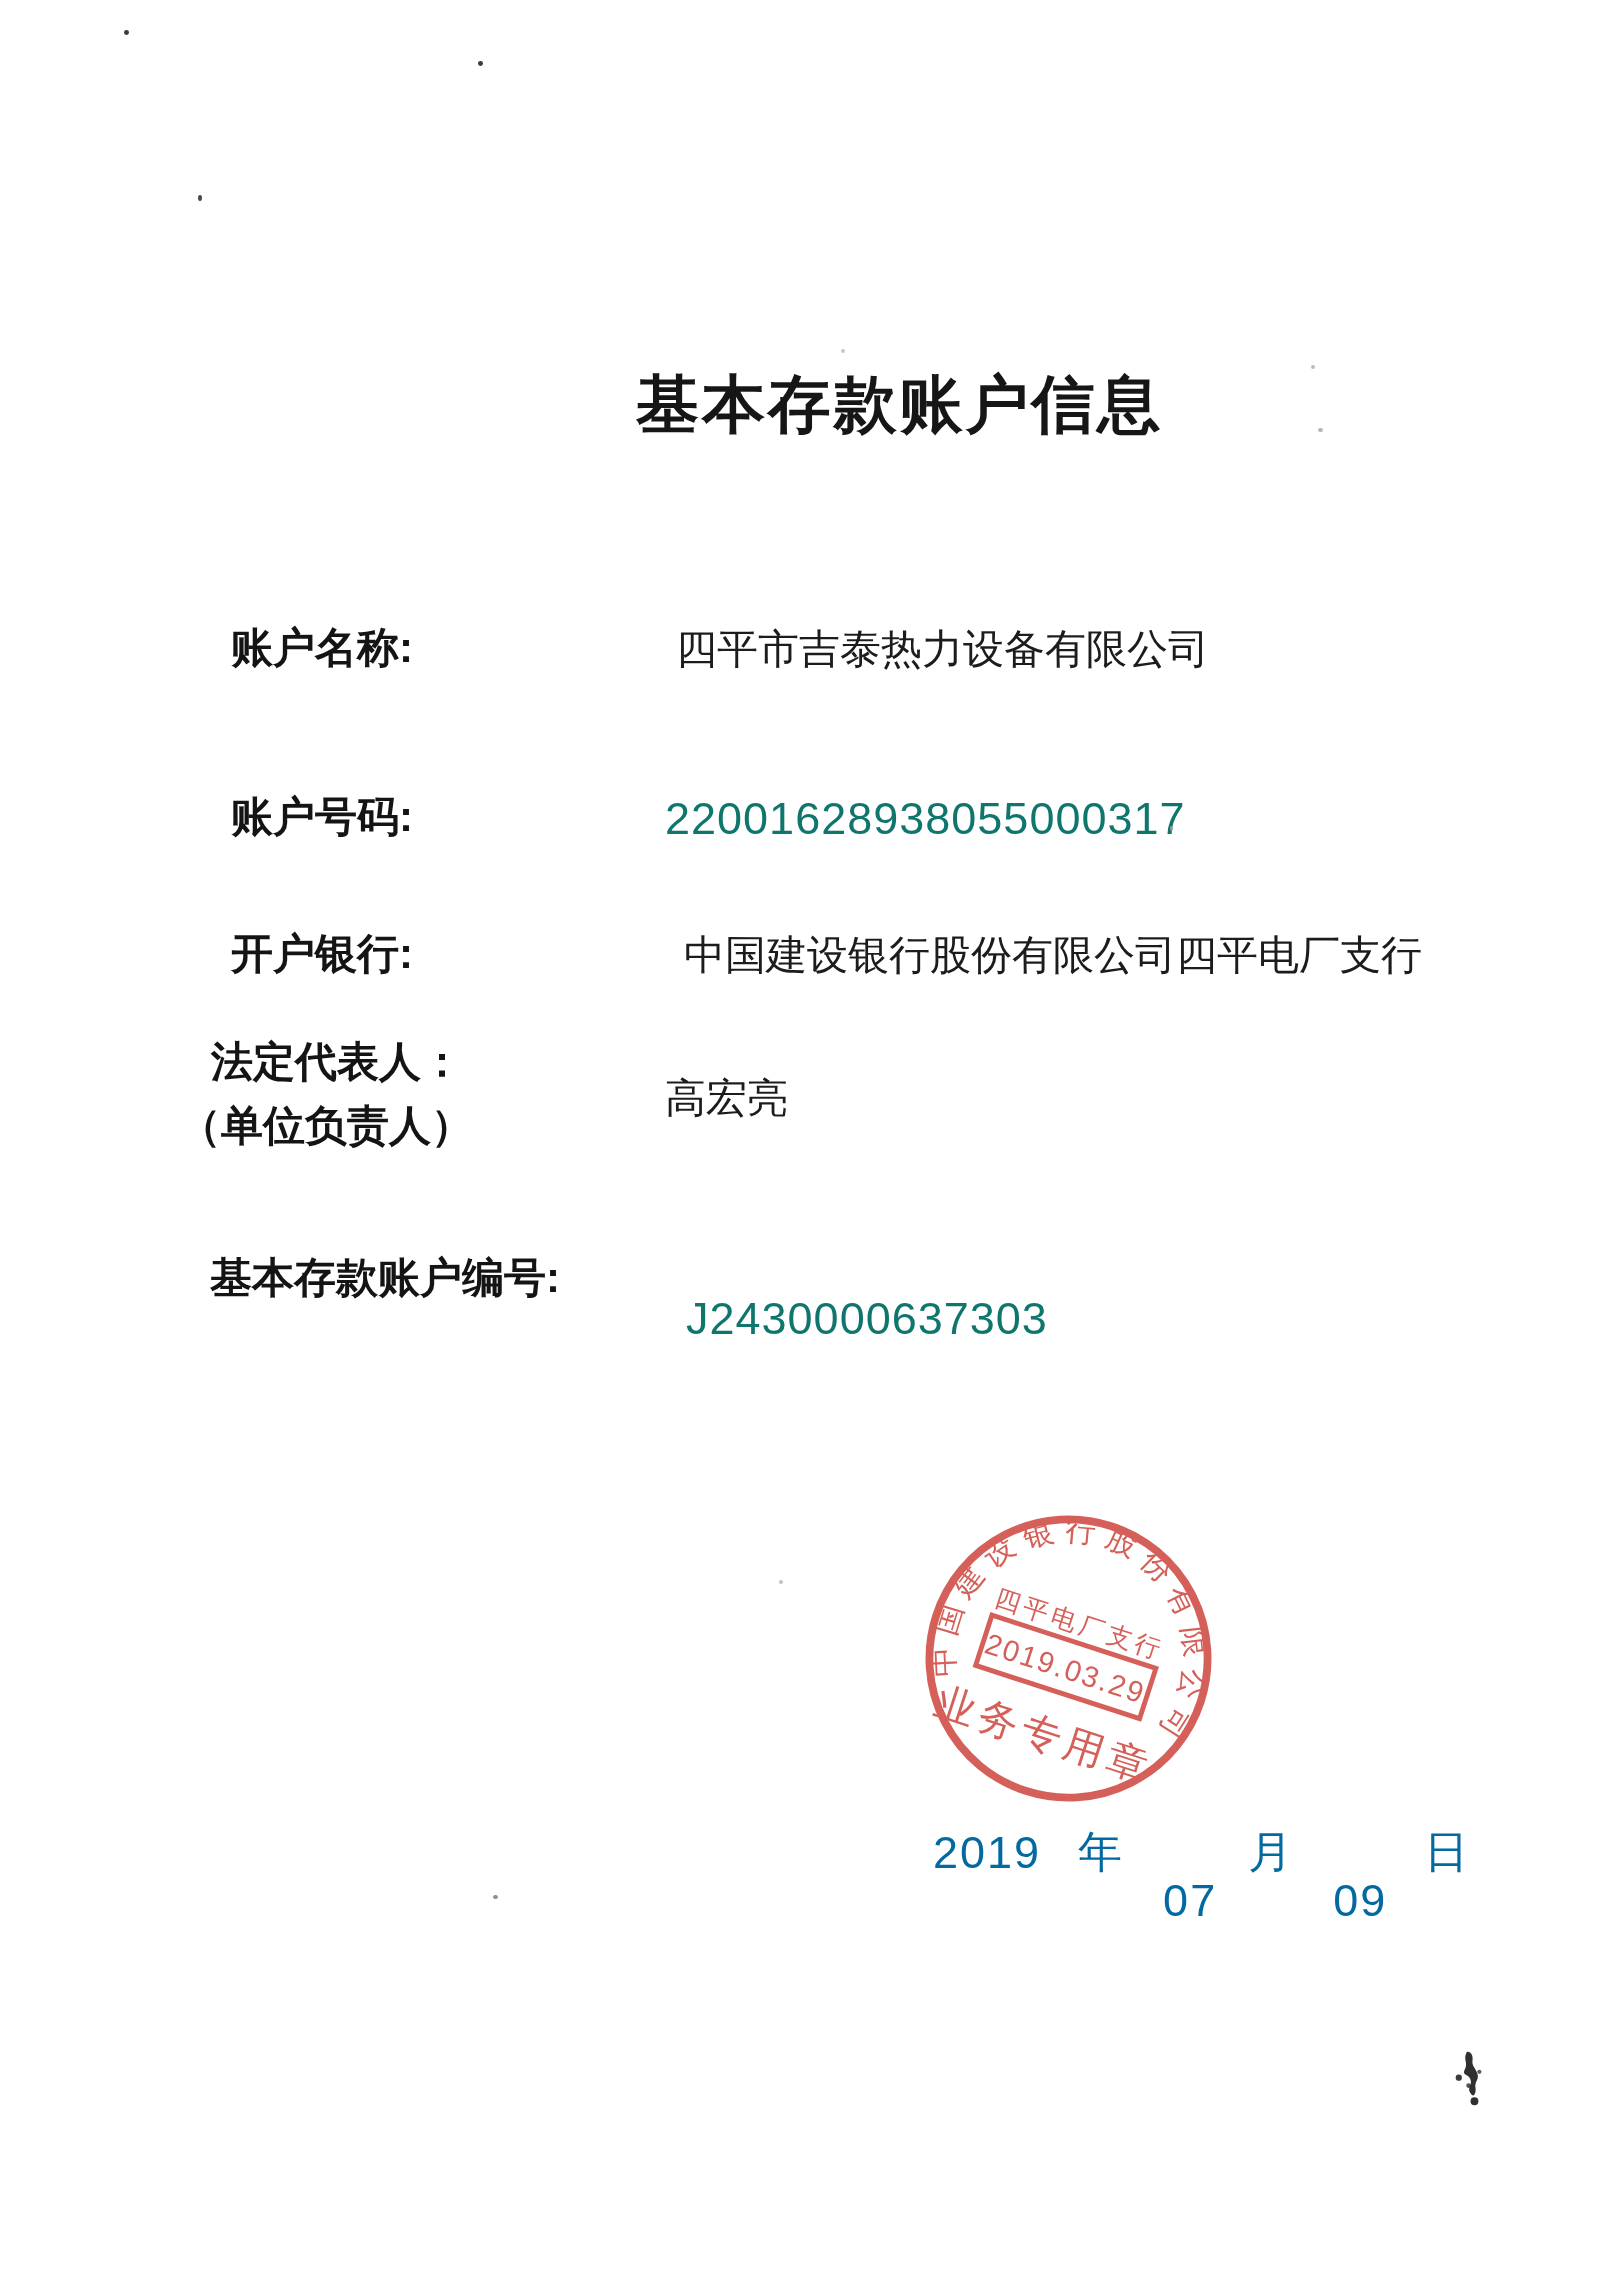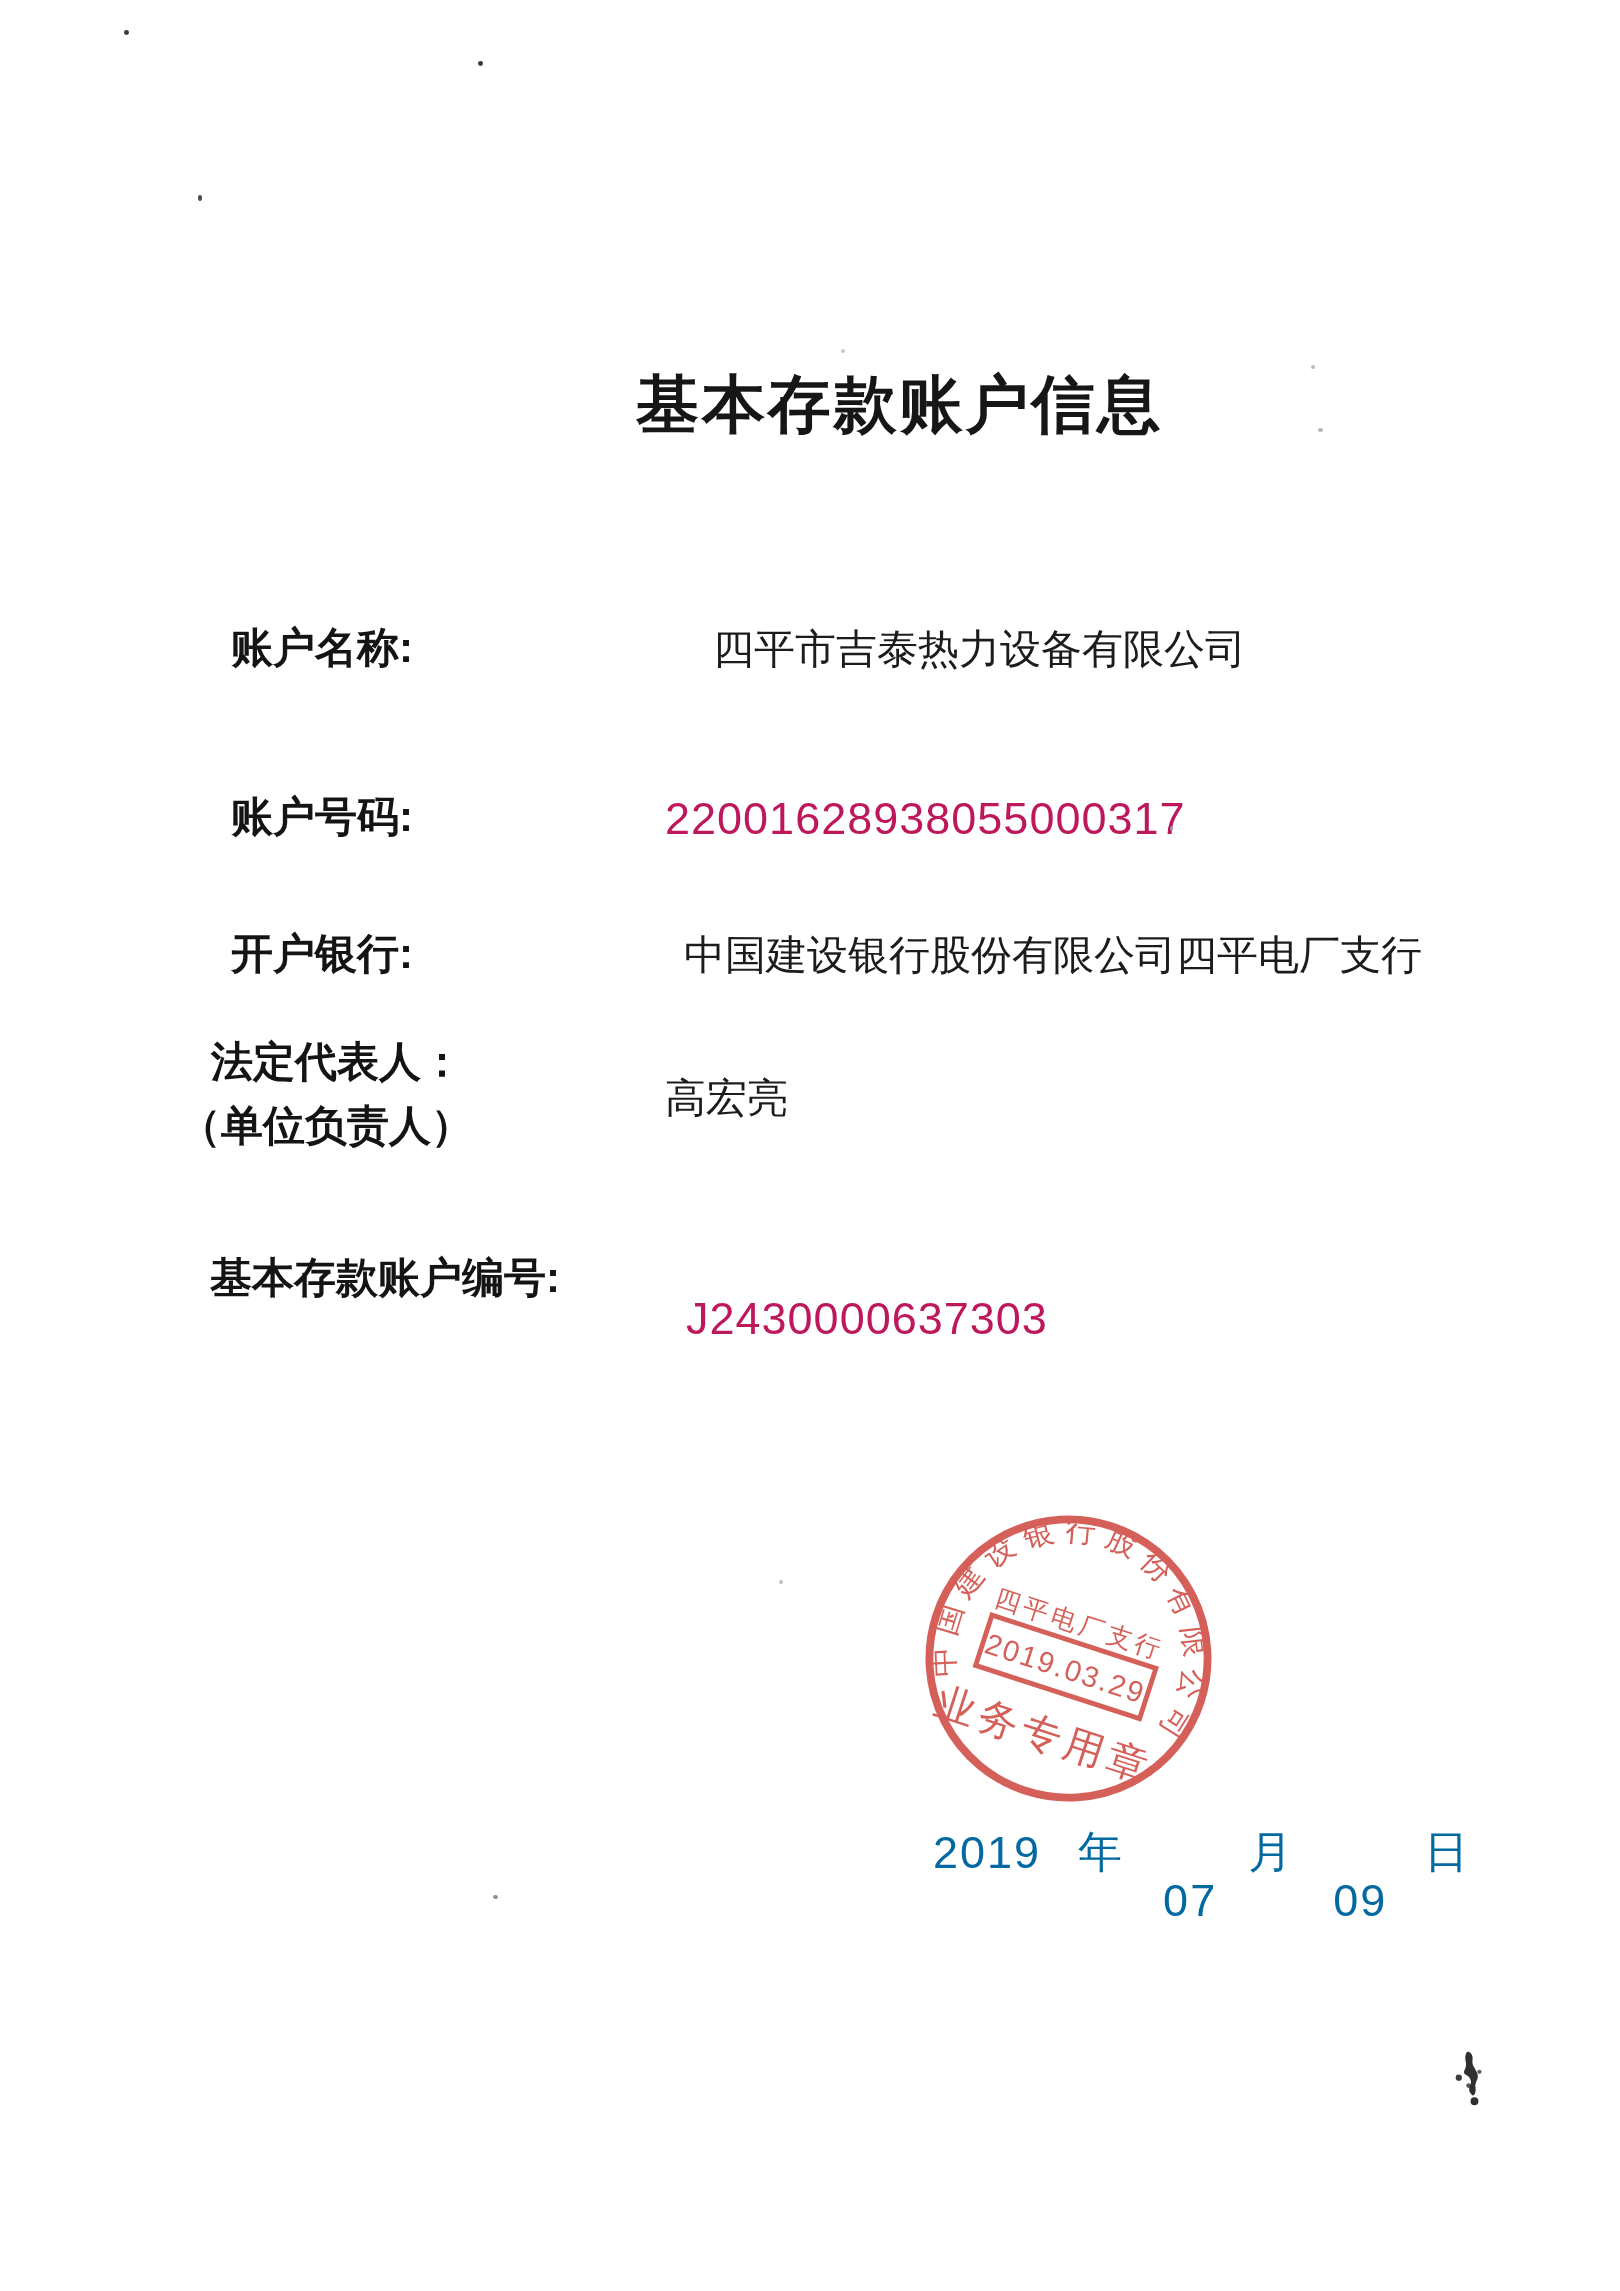--- a/index.html
+++ b/index.html
@@ -31,26 +31,26 @@
   .field-value{
     font-weight:500;
     font-size:41px;
     color:#1c1c1c;
   }
   .num-value{
     font-family:"Liberation Sans","DejaVu Sans",sans-serif;
     font-weight:500;
     font-size:45px;
     letter-spacing:1px;
-    color:#be185d;
+    color:#0f766e;
     text-align:center;
   }
 
   .lbl-r1{left:231px;top:627px;}
-  .val-r1{left:713px;top:629px;}
+  .val-r1{left:676px;top:629px;}
   .lbl-r2{left:231px;top:796px;}
   .val-r2{left:665px;top:796px;}
   .lbl-r3{left:231px;top:933px;}
   .val-r3{left:665px;top:935px;margin-left:19px;}
   .lbl-r4a{left:211px;top:1041px;}
   .lbl-r4b{left:179px;top:1105px;}
   .val-r4{left:665px;top:1078px;}
   .lbl-r5{left:210px;top:1257px;}
   .val-r5{left:659px;top:1296px;margin-left:27px;}
 

